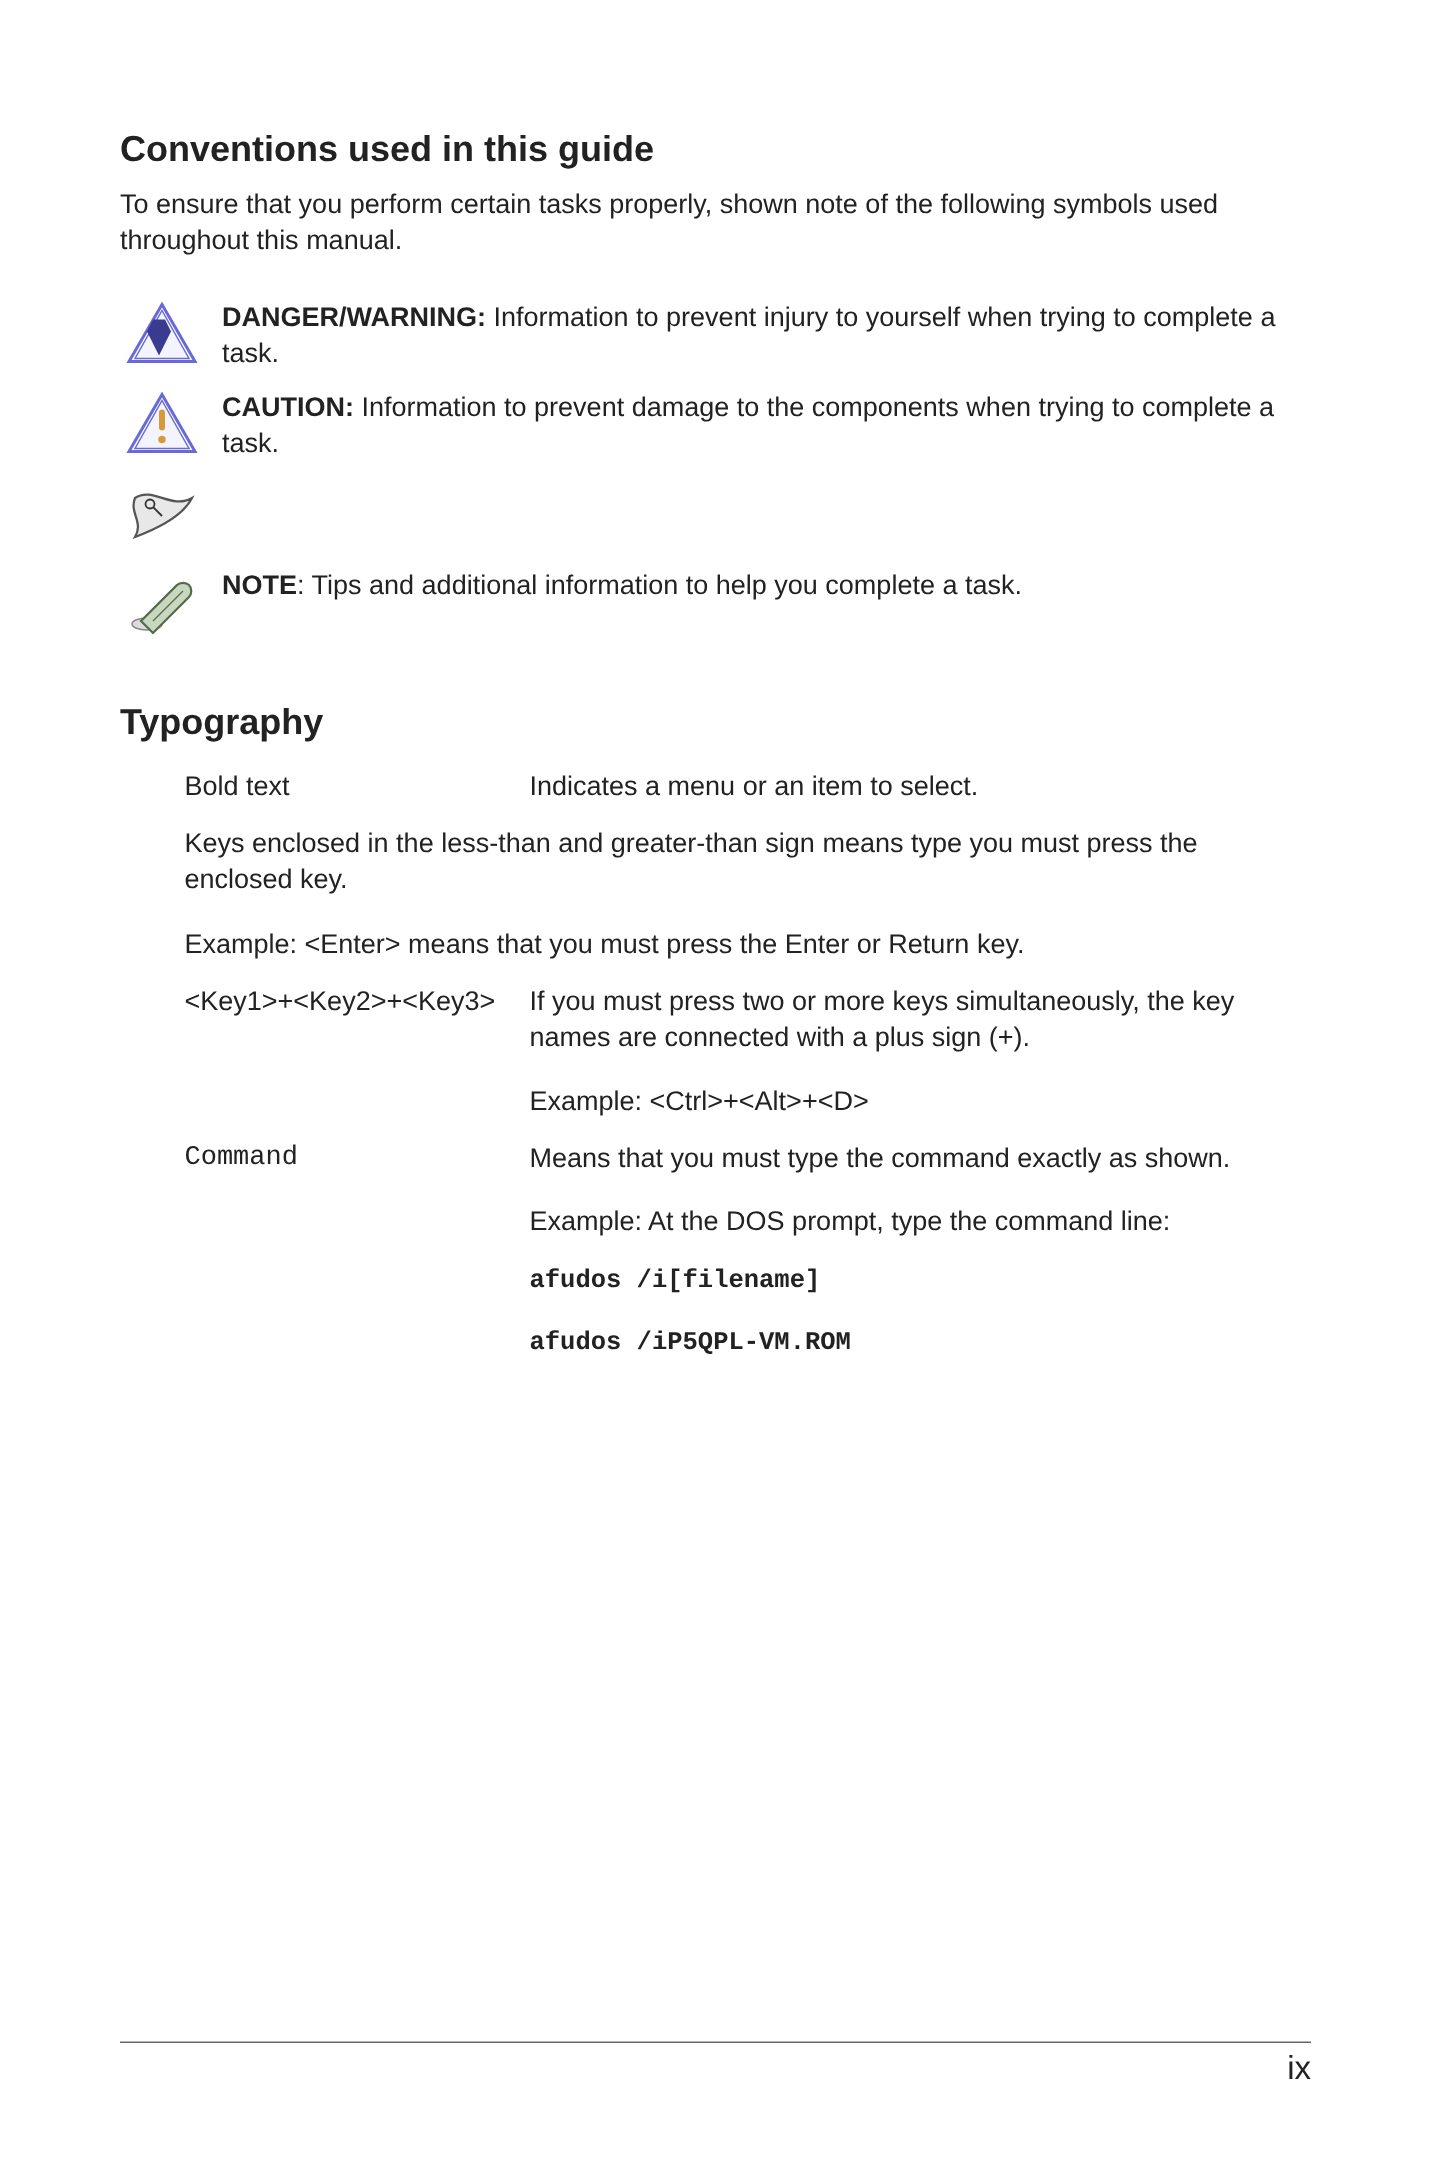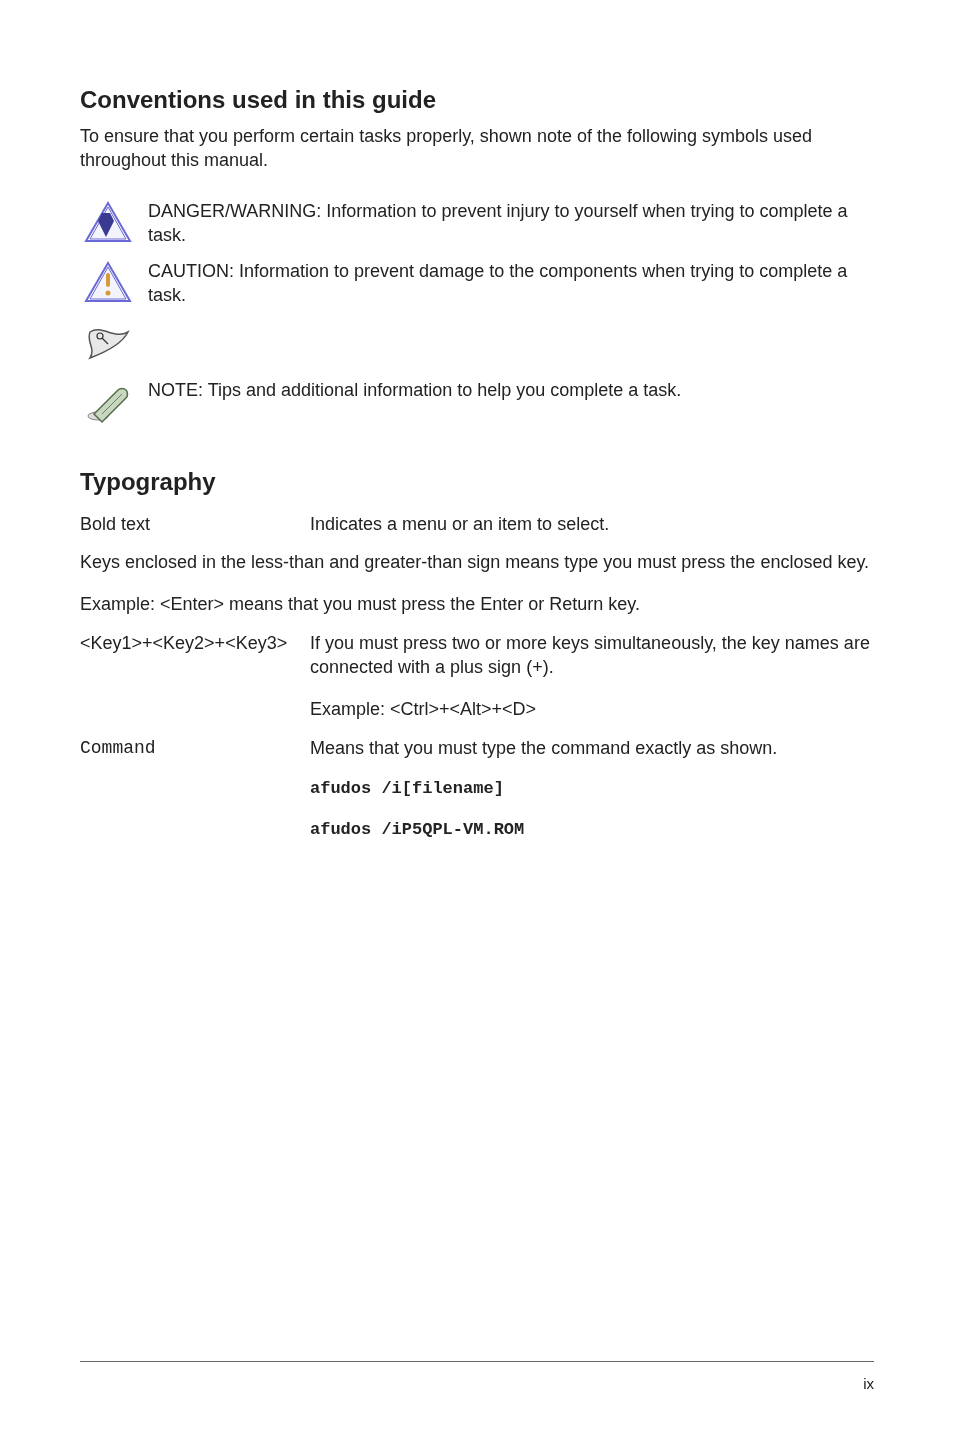--- a/index.html
+++ b/index.html
@@ -34,26 +34,27 @@
     display: flex;
     justify-content: center;
     align-items: flex-start;
     padding-top: 2px;
   }
   .callout-text {
     font-size: 18px;
     line-height: 1.35;
     padding-left: 12px;
   }
-  .callout-text .label { font-weight: normal; }
+  .callout-text .label { font-weight: bold; }
   .typography-section {
     margin-top: 44px;
   }
   .typo-grid {
     margin-top: 16px;
+    margin-left: 43px;
   }
   .typo-row {
     display: flex;
     align-items: flex-start;
     margin-bottom: 14px;
   }
   .typo-term {
     width: 230px;
     flex-shrink: 0;
     font-size: 18px;
@@ -66,21 +67,21 @@
     line-height: 1.35;
     flex: 1;
   }
   .typo-def .mono { font-family: "Courier New", monospace; font-weight: bold; font-size: 17px; }
   .typo-def p { margin-bottom: 18px; }
   .typo-def p:last-child { margin-bottom: 0; }
   .page-number {
     position: absolute;
     bottom: 46px;
     right: 80px;
-    font-size: 15px;
+    font-size: 22px;
   }
   .footer-rule {
     position: absolute;
     bottom: 76px;
     left: 80px;
     right: 80px;
     height: 1px;
     background: #666;
   }
   
@@ -167,20 +168,21 @@
       <div class="typo-def">
         <p>If you must press two or more keys simultaneously, the key names are connected with a plus sign (+).</p>
         <p>Example: &lt;Ctrl&gt;+&lt;Alt&gt;+&lt;D&gt;</p>
       </div>
     </div>
 
     <div class="typo-row">
       <div class="typo-term mono">Command</div>
       <div class="typo-def">
         <p>Means that you must type the command exactly as shown.</p>
+        <p>Example: At the DOS prompt, type the command line:</p>
         <p class="mono">afudos /i[filename]</p>
         <p class="mono">afudos /iP5QPL-VM.ROM</p>
       </div>
     </div>
 
   </div>
 </div>
 
 <div class="footer-rule"></div>
 <div class="page-number">ix</div>

